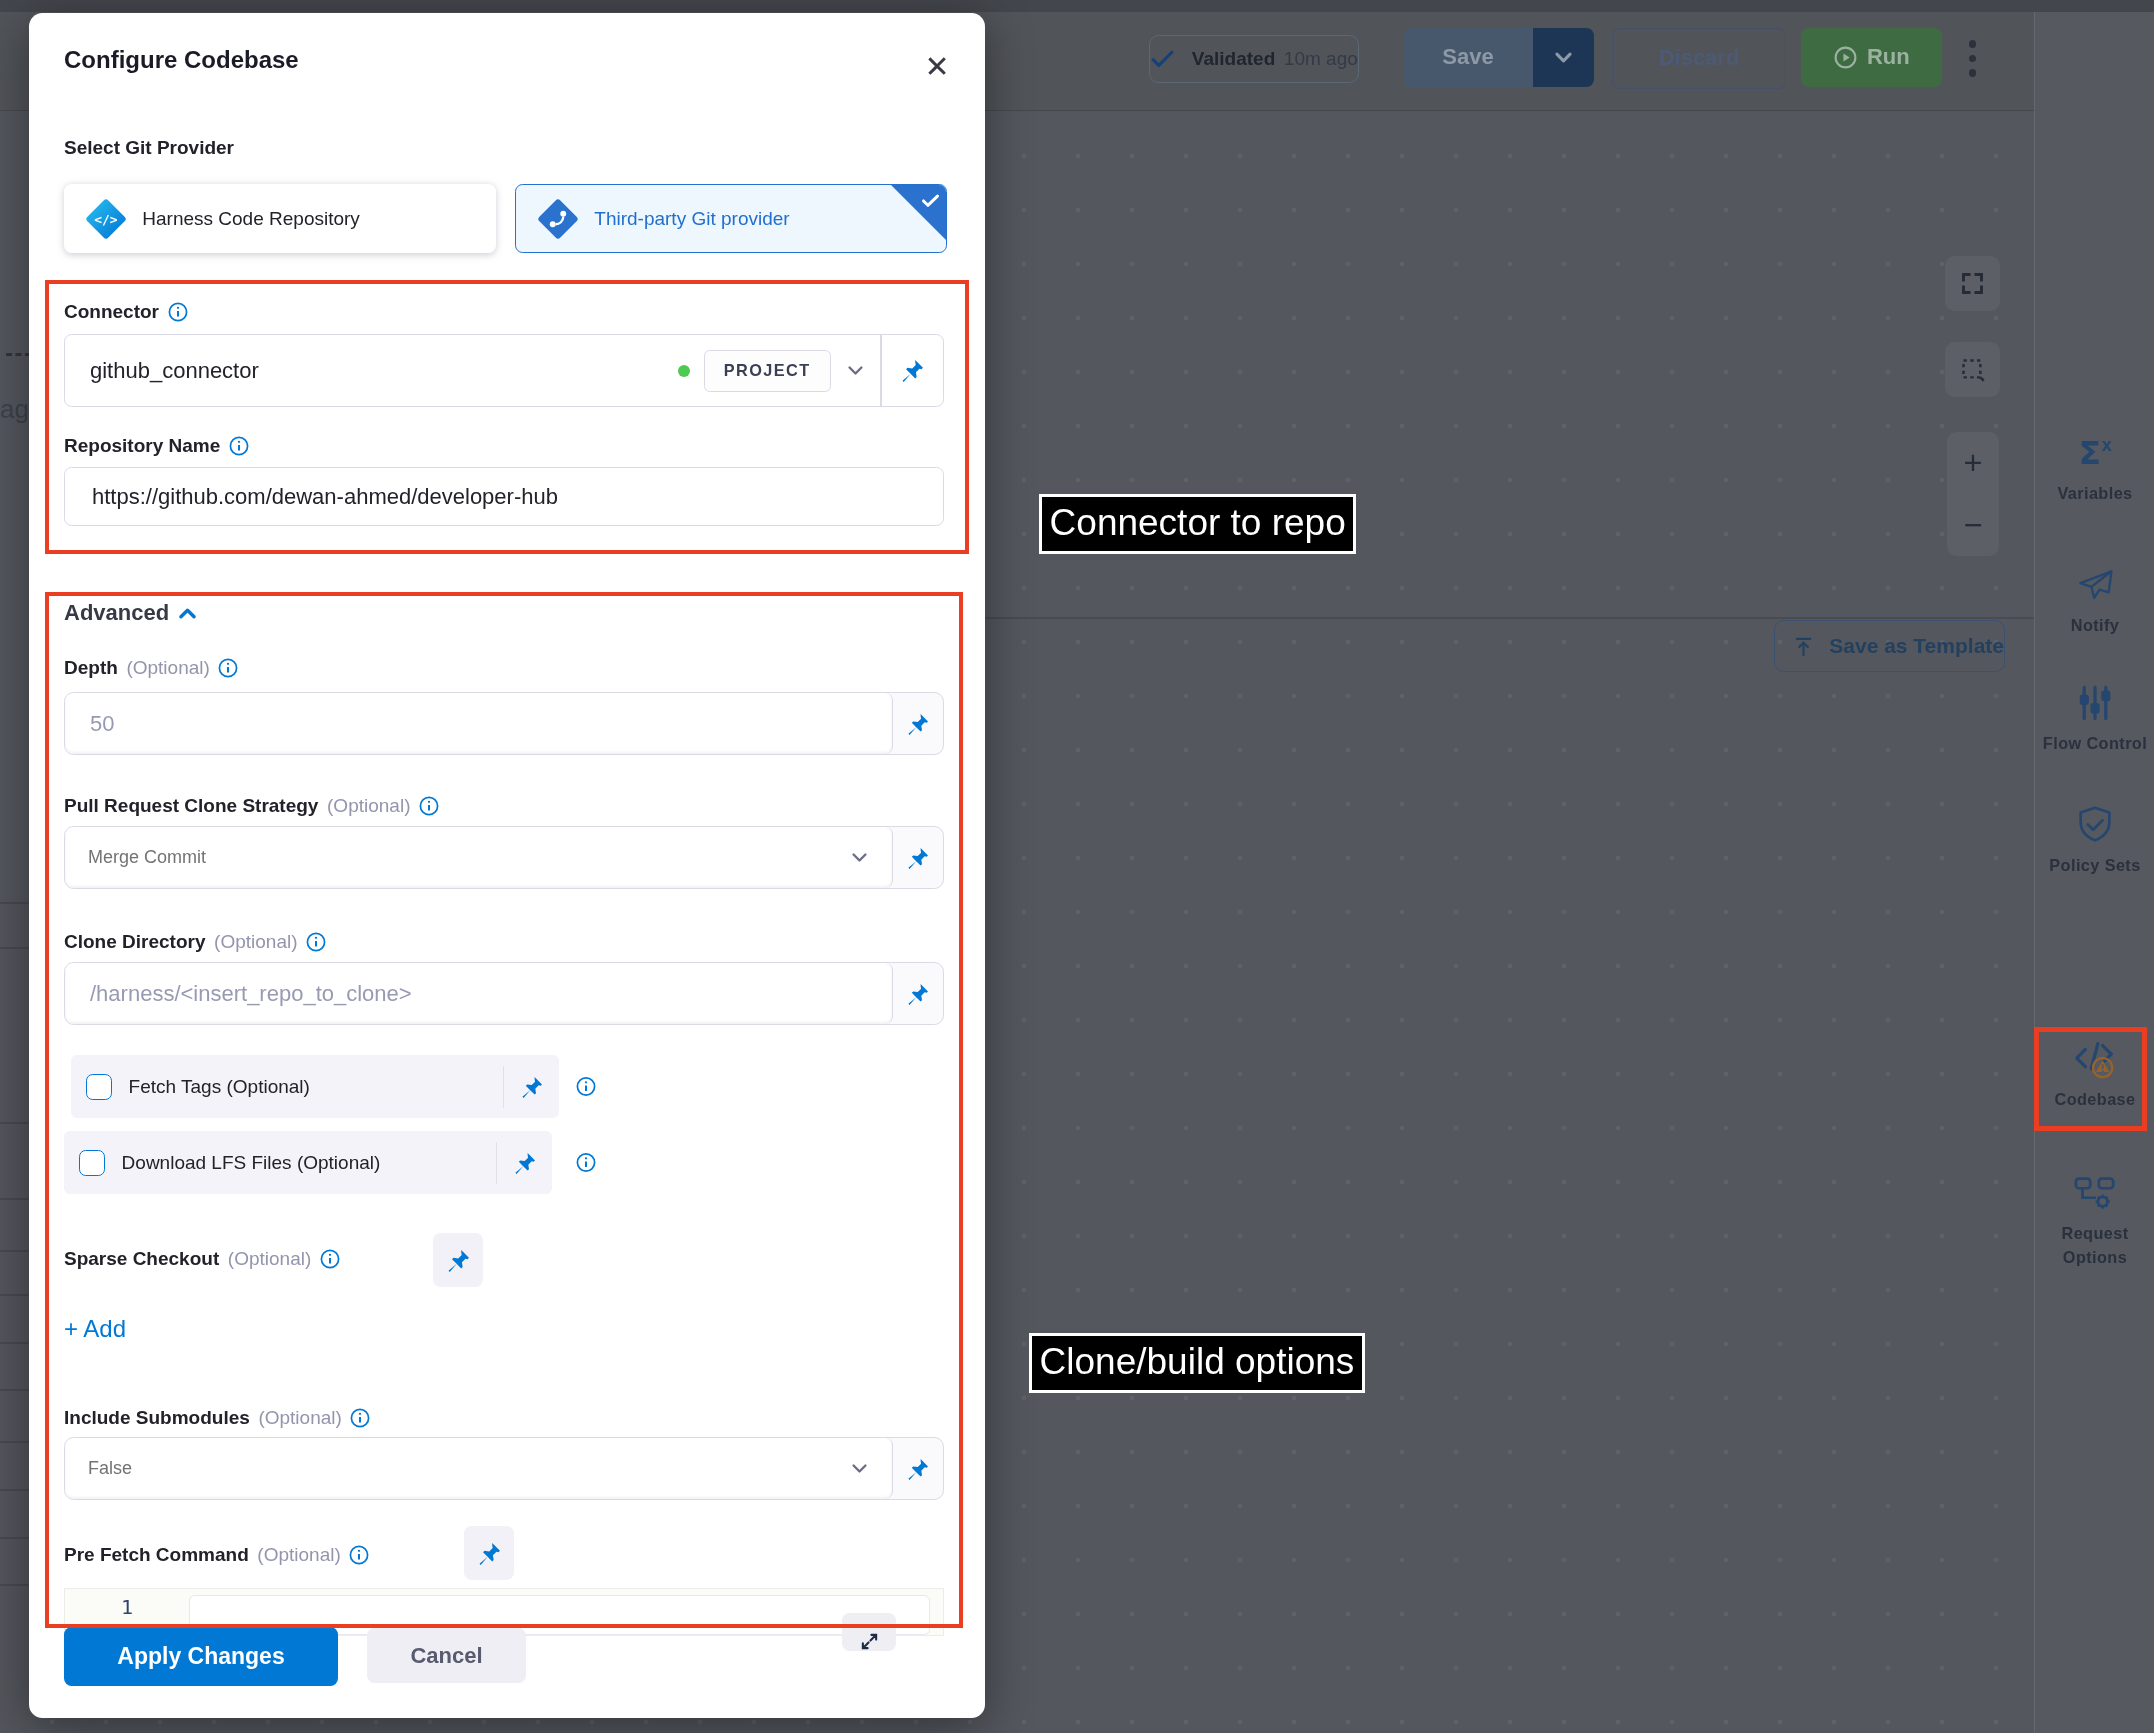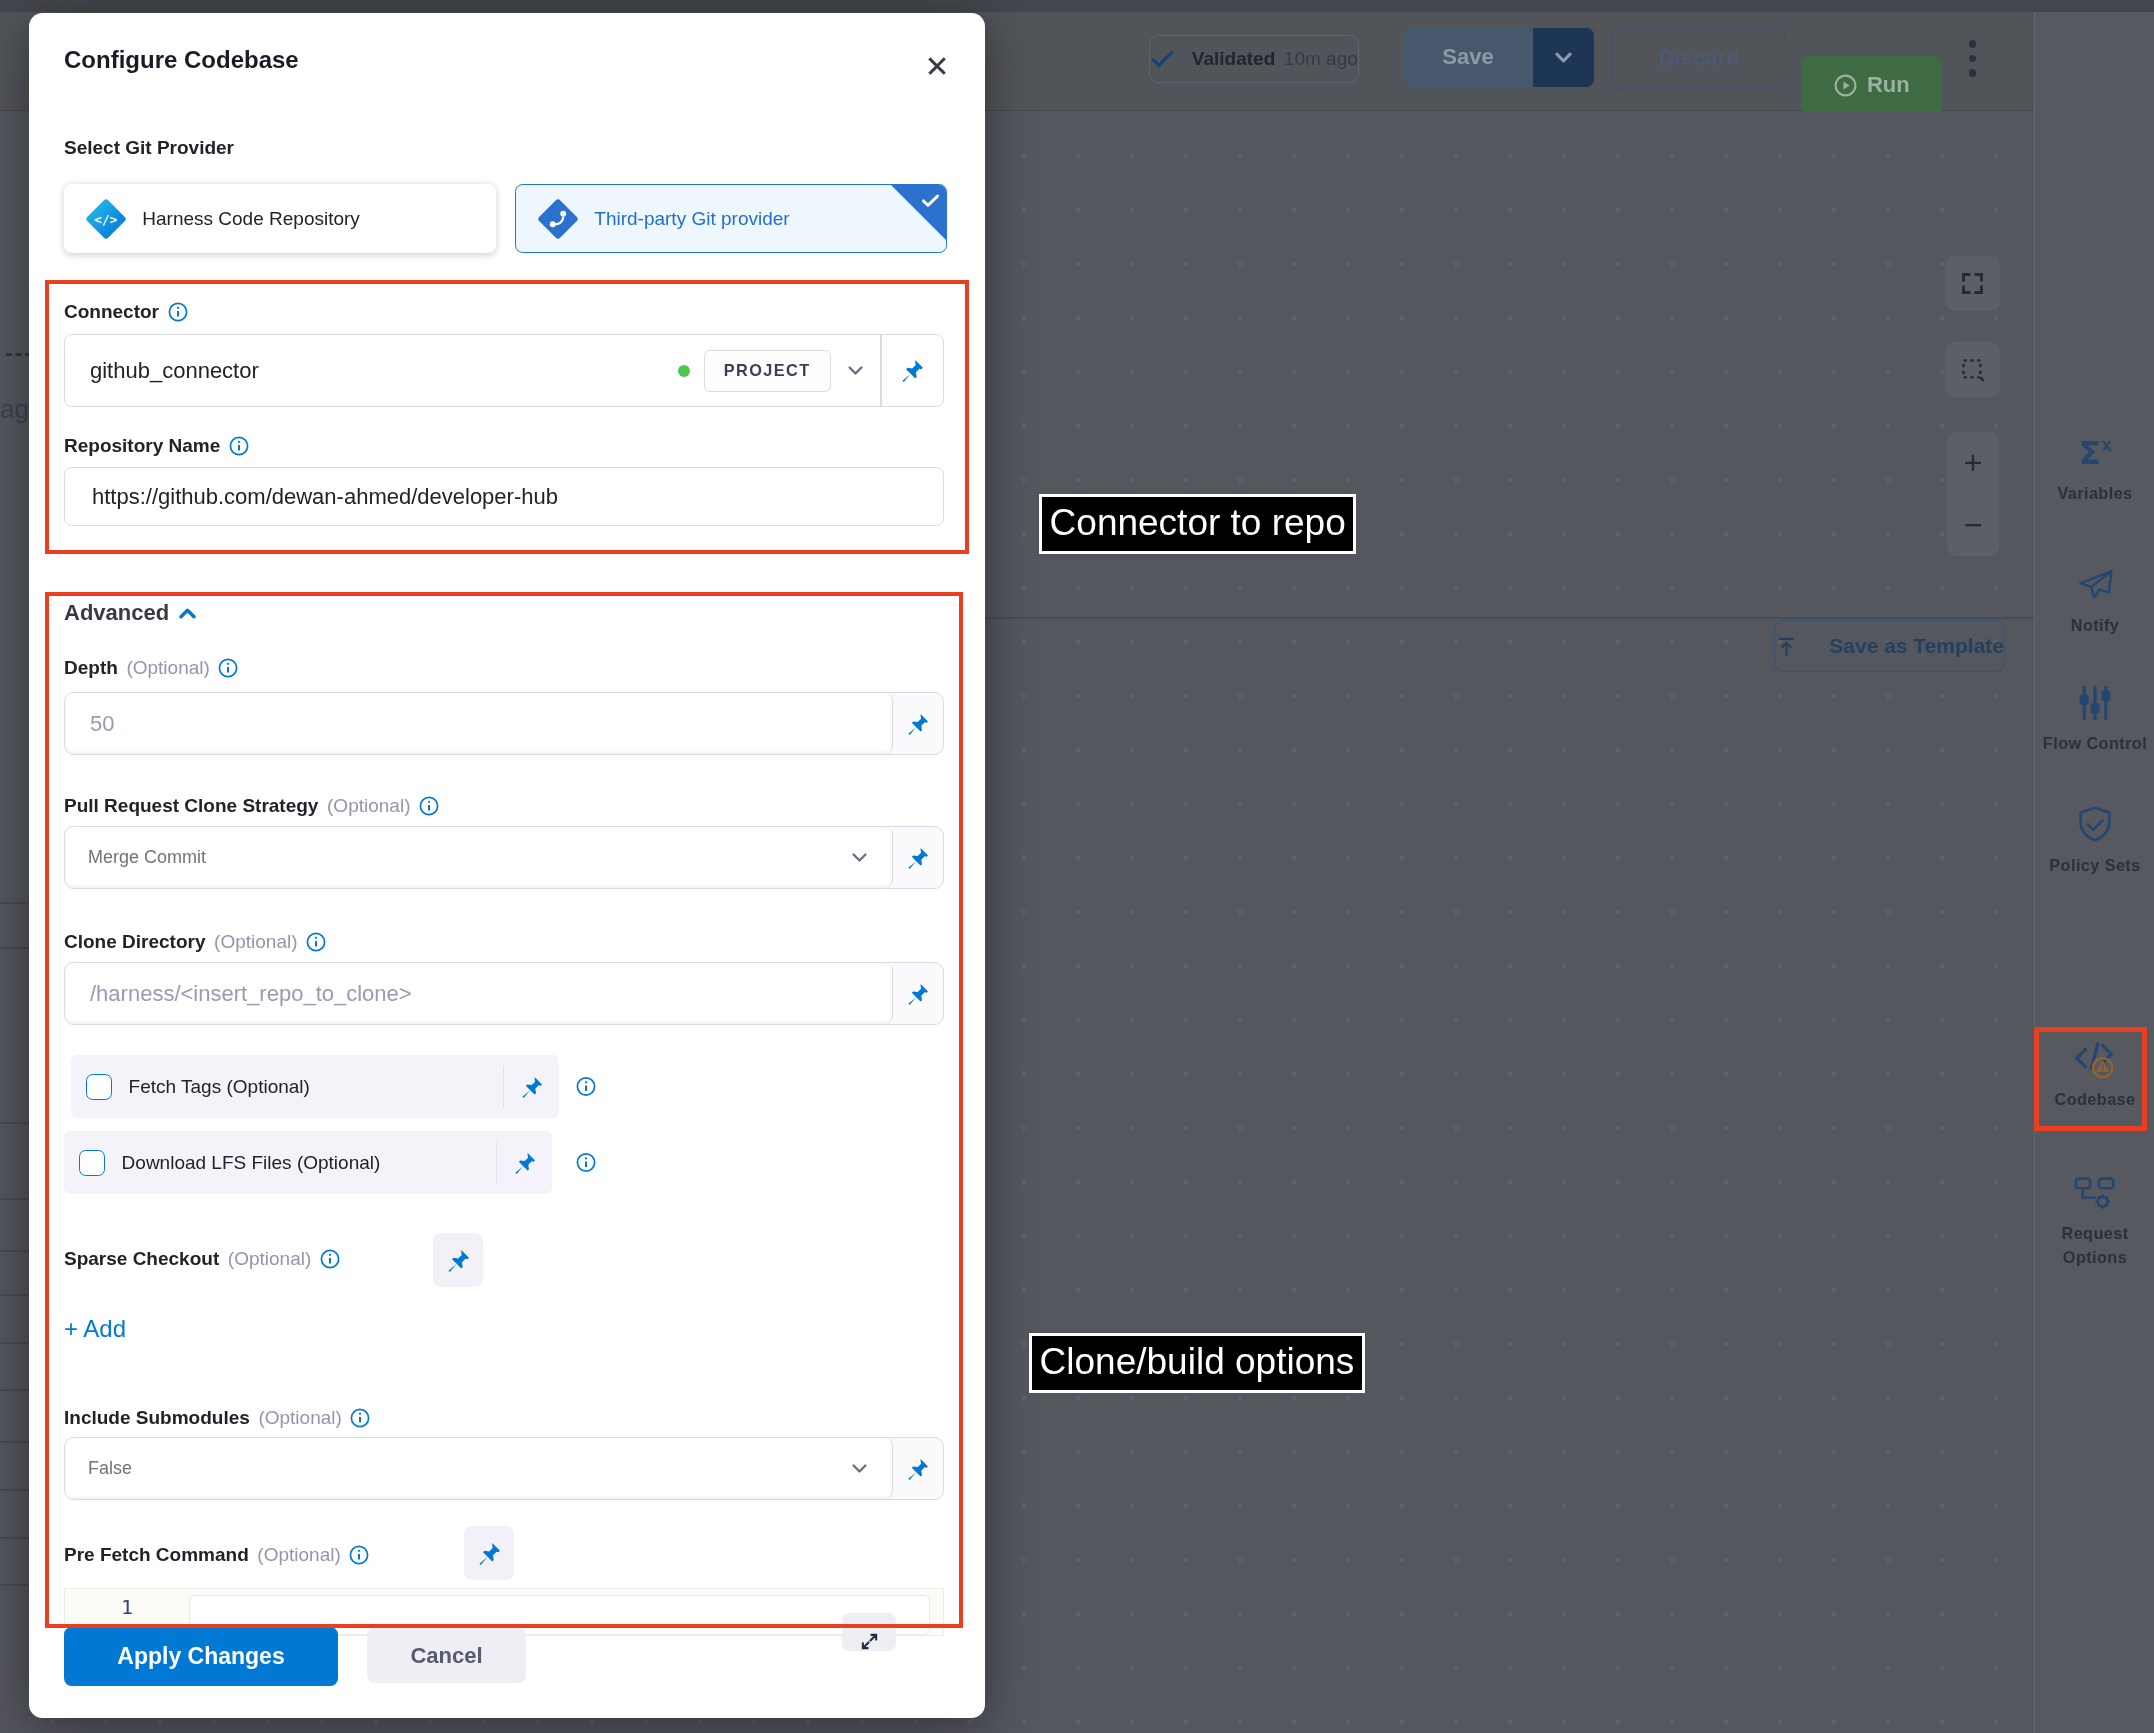--- a/index.html
+++ b/index.html
@@ -23,26 +23,26 @@
       display:flex;align-items:center;justify-content:center;gap:8.6px;}
   .pill-validated .vtext{font-size:19px;font-weight:bold;color:#20262f;margin-left:8px;}
   .pill-validated .vtime{font-size:19px;color:#343b46;}
   .btn-save{left:1403px;top:16.3px;width:130px;height:59px;background:#47586c;border-radius:7.6px 0 0 7.6px;
       display:flex;align-items:center;justify-content:center;font-size:22px;font-weight:bold;color:#8e99a7;}
   .btn-save-chevron{left:1533px;top:16.3px;width:61px;height:59px;background:#1d3655;border-radius:0 7.6px 7.6px 0;
       display:flex;align-items:center;justify-content:center;color:#8e99a7;}
   .btn-discard{left:1612px;top:16.3px;width:172px;height:59px;border:1.9px solid #44516b;border-radius:7.6px;
       display:flex;align-items:center;justify-content:center;font-size:22px;font-weight:bold;color:#4d5a76;}
   .btn-run{left:1801px;top:16.3px;width:141px;height:59px;background:#3e6b41;border-radius:7.6px;
-      display:flex;align-items:center;justify-content:center;gap:8.6px;font-size:22px;font-weight:bold;color:#9cb2a0;margin-top:28px;}
+      display:flex;align-items:center;justify-content:center;gap:8.6px;font-size:22px;font-weight:bold;color:#9cb2a0;}
   .kebab{left:1965px;top:24px;width:15.3px;height:46px;display:flex;flex-direction:column;align-items:center;justify-content:center;gap:6.7px;}
   .kebab i{width:7.6px;height:7.6px;border-radius:50%;background:#2b323c;}
 
   .btn-save-template{left:1774px;top:508px;width:229px;height:50px;border:1.9px solid #3a5170;border-radius:9.6px;
-      display:flex;align-items:center;justify-content:space-between;gap:14px;font-size:21px;font-weight:bold;color:#24405f;}
+      display:flex;align-items:center;justify-content:flex-end;gap:14px;font-size:21px;font-weight:bold;color:#24405f;}
   .cv-btn{width:55px;height:55px;background:#5c5f66;border-radius:9.6px;display:flex;align-items:center;justify-content:center;color:#262c36;}
   .cv-fullscreen{left:1945px;top:144px;}
   .cv-marquee{left:1945px;top:230px;}
   .cv-zoomgroup{left:1947px;top:320px;width:52px;height:124px;background:#5c5f66;border-radius:9.6px;
       display:flex;flex-direction:column;align-items:center;justify-content:space-around;color:#262c36;}
   .cv-zoomgroup span{font-size:32.5px;line-height:32.5px;}
 
   
   .sidebar{left:2034px;top:11.5px;width:120px;height:1723px;background:#565960;border-left:1px solid #65686f;}
   .sb-item{position:absolute;left:0;width:120px;display:flex;flex-direction:column;align-items:center;gap:6.7px;}

